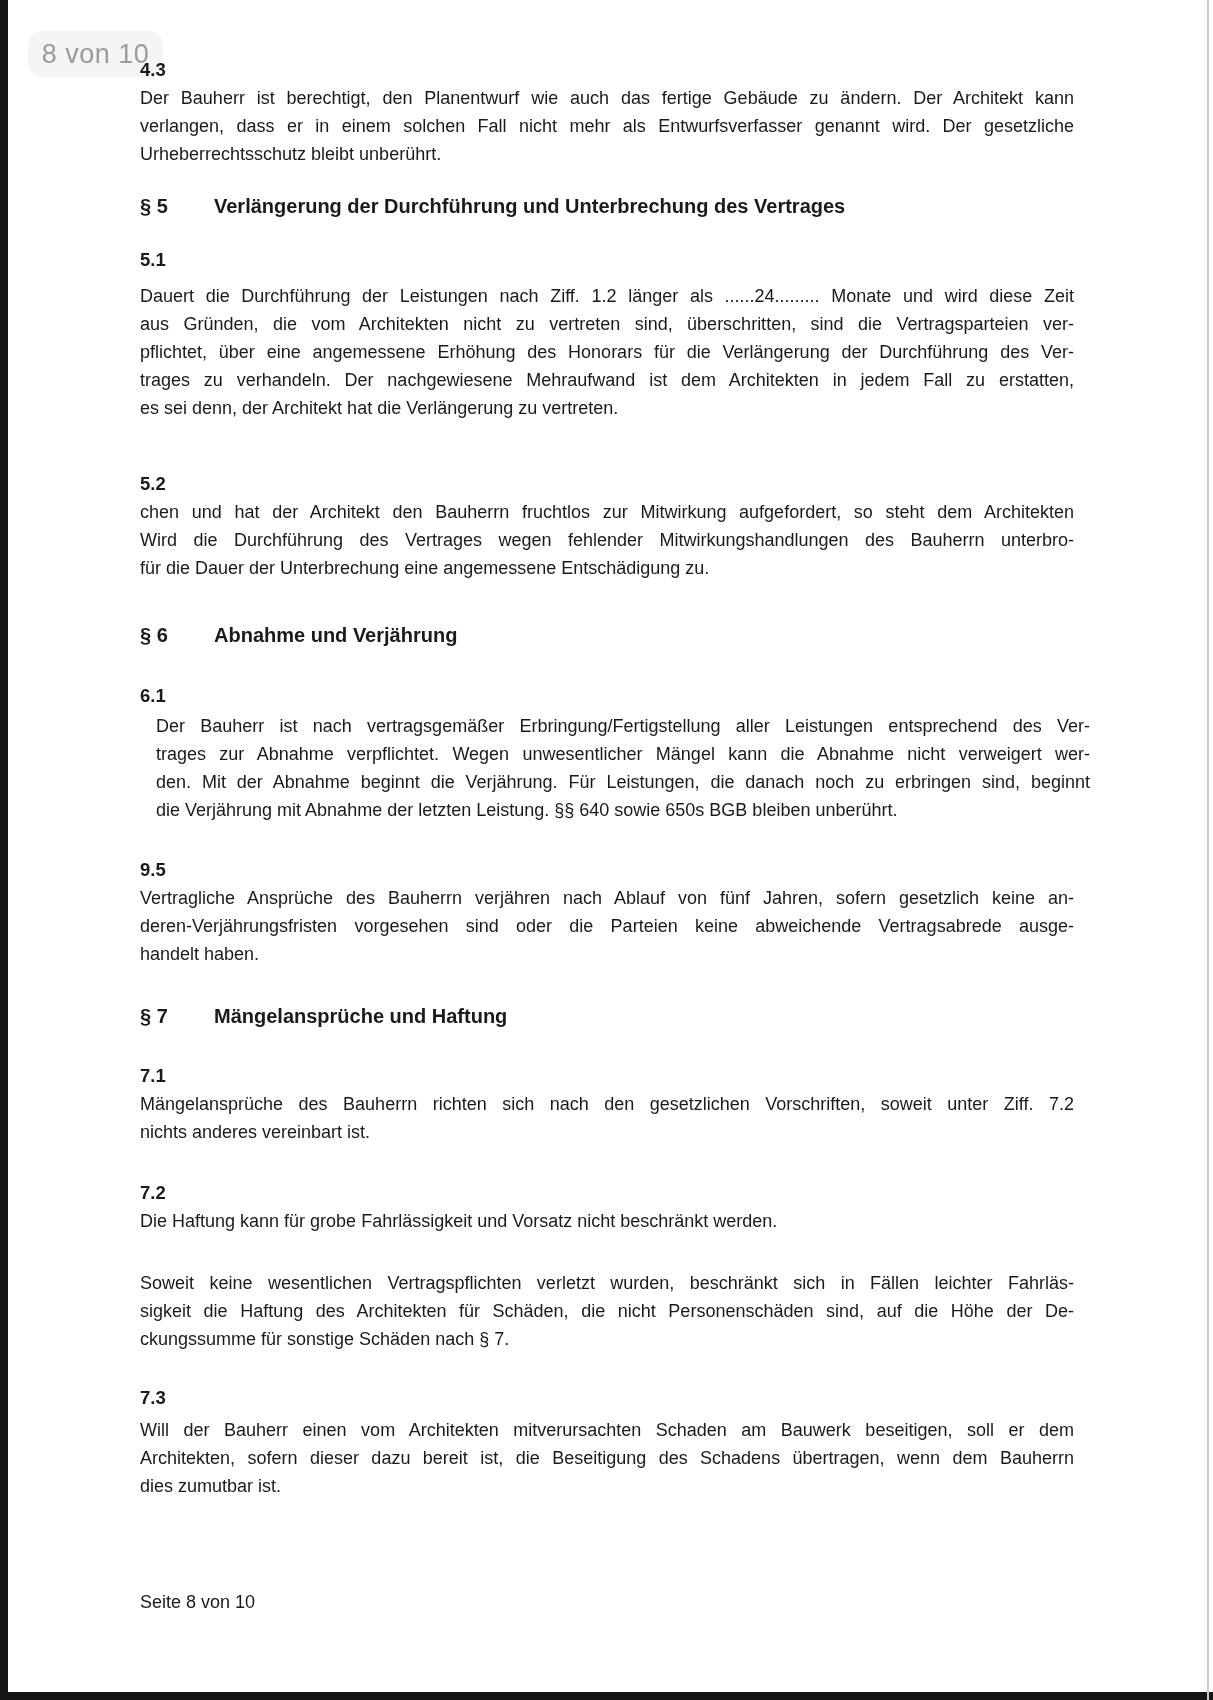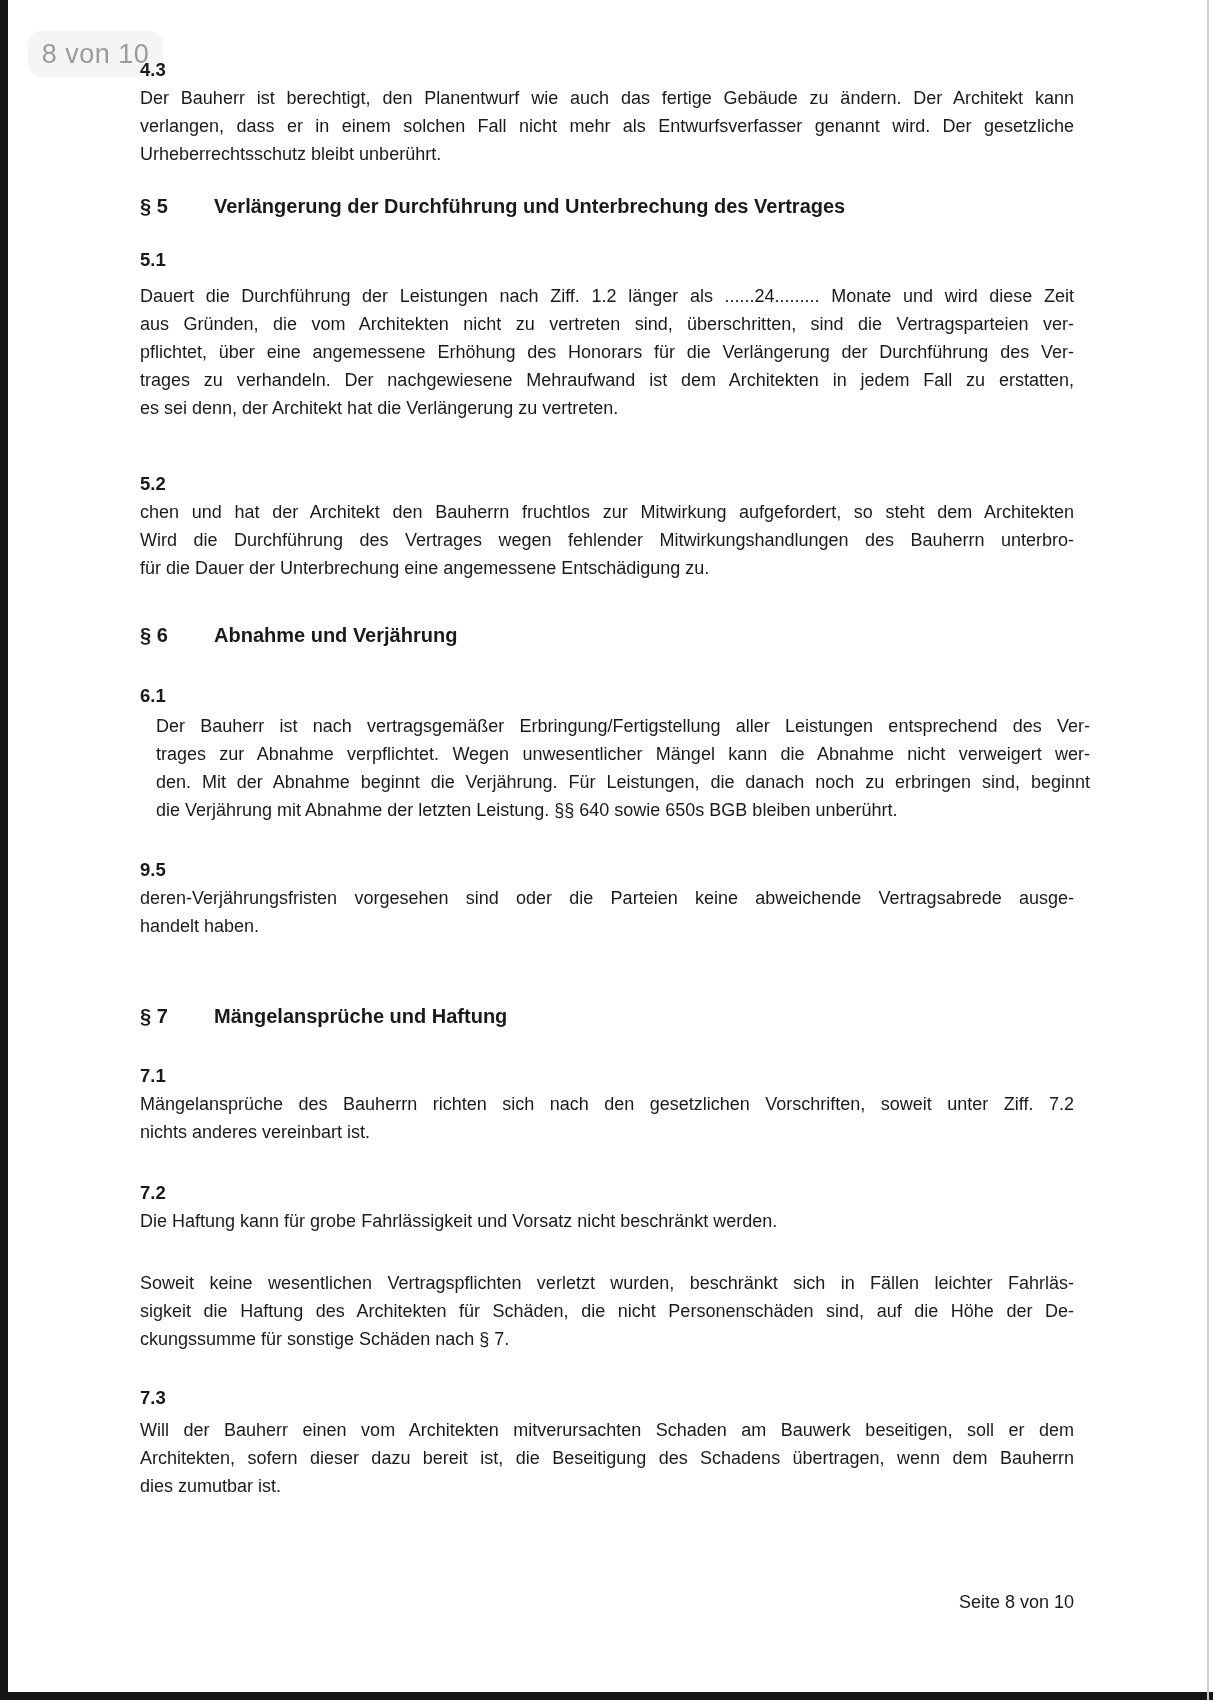--- a/index.html
+++ b/index.html
@@ -28,21 +28,21 @@
     letter-spacing: 0.5px;
   }
 
   
   .blk { position: absolute; left: 140px; width: 934px; font-size: 18px; line-height: 28px; }
   .num-head { font-weight: bold; font-size: 18.5px; }
   .sec-head { font-weight: bold; font-size: 20px; }
   .sec-head .sec-num { display: inline-block; min-width: 74px; }
   .para .jline { text-align: justify; text-align-last: justify; white-space: nowrap; }
   .para .lline { text-align: left; white-space: nowrap; }
-  .footer { text-align: right; font-size: 18px; }
+  .footer { font-size: 18px; }
 
   
   #h43  { top: 56px; }   #p43  { top: 84px; }
   #h5   { top: 192px; }
   #h51  { top: 246px; }  #p51  { top: 274px; margin-top: 8px; }
   #h52  { top: 470px; }  #p52  { top: 498px; }
   #h6   { top: 621px; }
   #h61  { top: 682px; }  #p61  { top: 712px; margin-left: 16px; }
   #h62  { top: 856px; }  #p62  { top: 884px; }
   #h7   { top: 1002px; }
@@ -94,20 +94,21 @@
 <div id="h61" class="blk num-head">6.1</div>
 <div id="p61" class="blk para">
     <div class="jline">Der Bauherr ist nach vertragsgemäßer Erbringung/Fertigstellung aller Leistungen entsprechend des Ver-</div>
     <div class="jline">trages zur Abnahme verpflichtet. Wegen unwesentlicher Mängel kann die Abnahme nicht verweigert wer-</div>
     <div class="jline">den. Mit der Abnahme beginnt die Verjährung. Für Leistungen, die danach noch zu erbringen sind, beginnt</div>
     <div class="lline">die Verjährung mit Abnahme der letzten Leistung. §§ 640 sowie 650s BGB bleiben unberührt.</div>
   </div>
 
 <div id="h62" class="blk num-head">9.5</div>
 <div id="p62" class="blk para">
+    <div class="jline">Vertragliche Ansprüche des Bauherrn verjähren nach Ablauf von fünf Jahren, sofern gesetzlich keine an-</div>
     <div class="jline">deren-Verjährungsfristen vorgesehen sind oder die Parteien keine abweichende Vertragsabrede ausge-</div>
     <div class="lline">handelt haben.</div>
   </div>
 
 <div id="h7" class="blk sec-head">
   <span class="sec-num">§ 7</span><span>Mängelansprüche und Haftung</span>
 </div>
 
 <div id="h71" class="blk num-head">7.1</div>
 <div id="p71" class="blk para">

